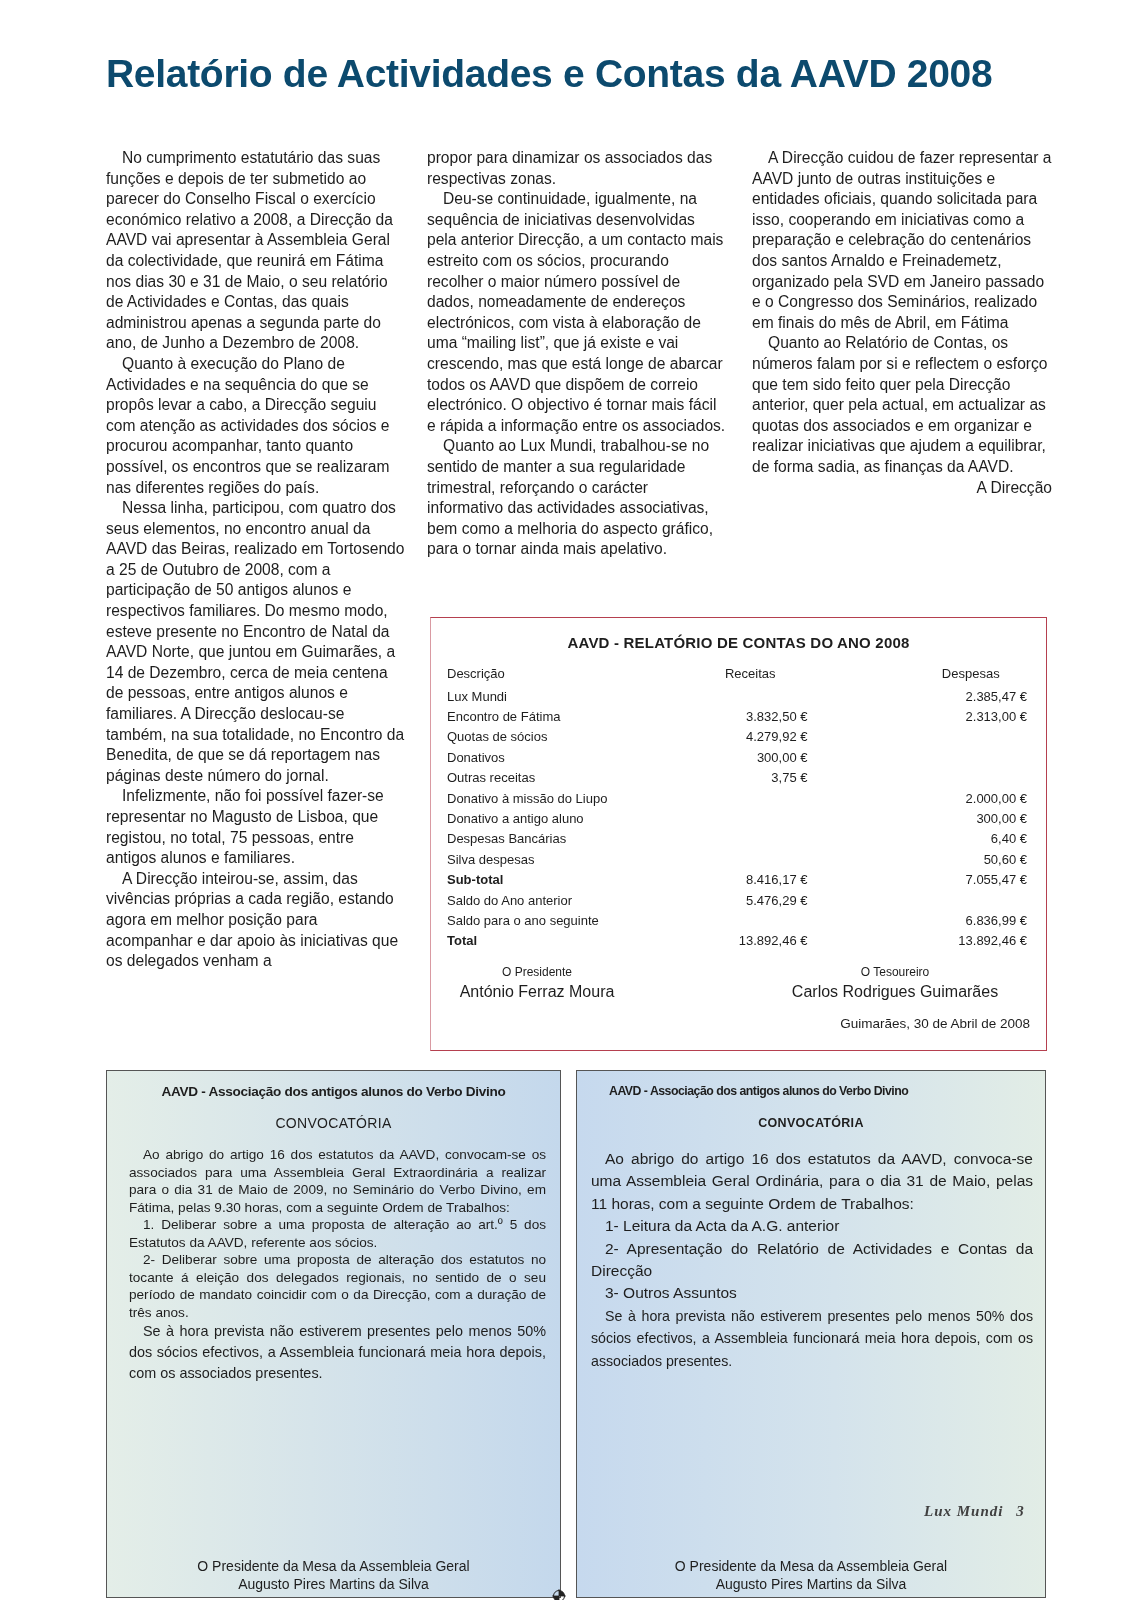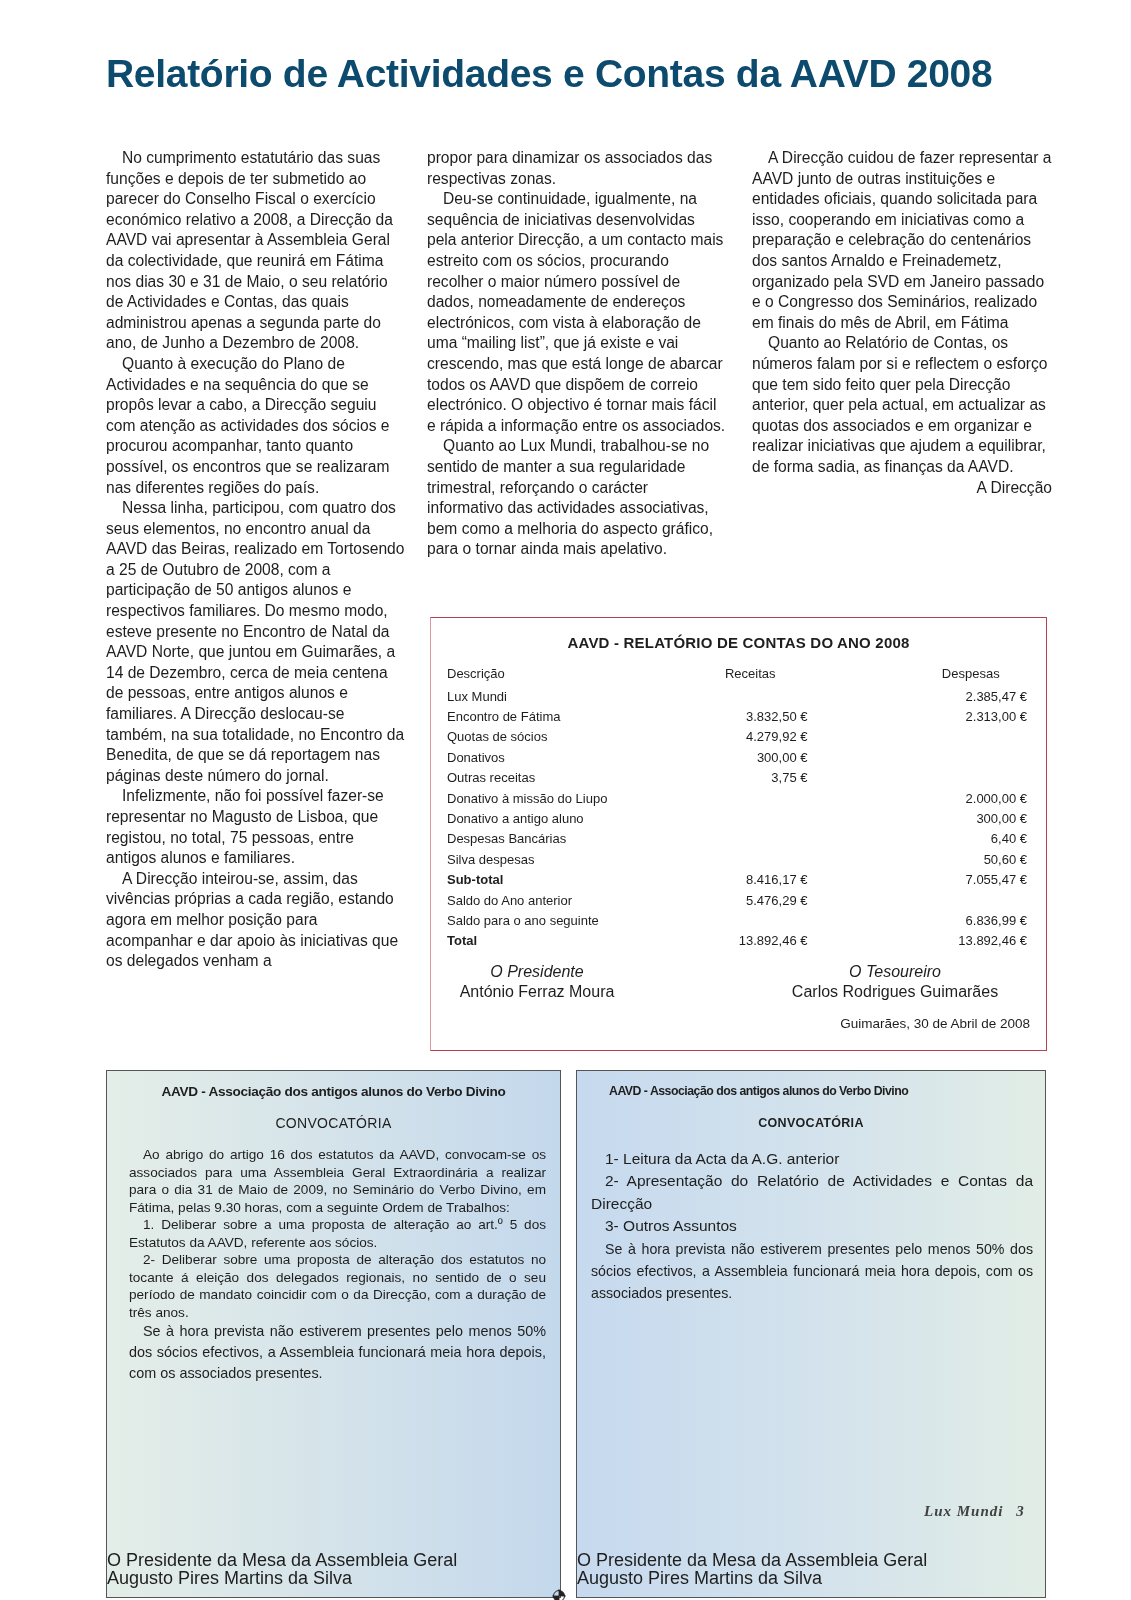--- a/index.html
+++ b/index.html
@@ -26,42 +26,42 @@
     .acc-table th { height: 26px; vertical-align: middle; }
     .acc-table .desc { width: 224px; text-align: left; }
     .acc-table .rec { width: 121px; text-align: right; }
     .acc-table .gap { width: 118px; }
     .acc-table .desp { width: 117px; text-align: right; }
     .acc-table th.rec { text-align: center; padding-left: 28px; }
     .acc-table th.desp { text-align: center; }
     .acc-table tr.bold td.desc { font-weight: bold; }
     .sigs { position: absolute; left: 16px; top: 345px; width: 580px; font-size: 15px; }
     .sig { position: absolute; text-align: center; }
-    .sig .role { font-style: italic; font-size: 16px; line-height: 18px; }
+    .sig .role { font-size: 12px; line-height: 18px; }
     .sig .name { font-size: 16px; line-height: 22px; }
     .sig.left { left: 0; width: 180px; }
     .sig.right { left: 328px; width: 240px; }
     .accounts .place { position: absolute; right: 16px; top: 398px; font-size: 13.5px; }
 
     .conv { position: absolute; top: 1070px; height: 528px; box-sizing: border-box;
             border: 1.5px solid #555; font-size: 13.6px; line-height: 17.5px; }
     .conv.left { left: 106px; width: 455px;
                  background: linear-gradient(90deg, #e4eee8 0%, #d6e4ea 45%, #c4d8ec 100%); }
     .conv.right { left: 576px; width: 470px;
                   background: linear-gradient(90deg, #c6d9ee 0%, #d4e3ec 55%, #e2ede6 100%); }
     .conv .head { font-weight: bold; text-align: center; margin-top: 12px; letter-spacing: -0.3px; }
     .conv.right .head { text-align: left; padding-left: 32px; font-size: 12.3px; letter-spacing: -0.5px; }
     .conv .sub { text-align: center; margin-top: 14px; font-size: 14px; letter-spacing: 0.3px; }
     .conv.right .sub { font-weight: bold; font-size: 12.5px; }
     .conv .body { padding: 0 14px 0 22px; margin-top: 14px; text-align: justify; }
     .conv .body p { margin: 0; text-indent: 14px; }
     .conv.right .body { font-size: 15.5px; line-height: 22.4px; padding: 0 12px 0 14px; margin-top: 16px; }
     .conv.right .body p.small { font-size: 14.2px; }
-    .conv .footer { position: absolute; left: 0; right: 0; bottom: 10px; text-align: left;
-                    font-size: 18px; line-height: 18px; }
+    .conv .footer { position: absolute; left: 0; right: 0; bottom: 4px; text-align: center;
+                    font-size: 14px; line-height: 18px; }
 
     .page-foot { position: absolute; left: 888px; top: 1503px; font-family: Liberation Serif, serif;
                  font-style: italic; font-weight: bold; font-size: 15px; color: #404040; letter-spacing: 1px; margin-left: 36px; }
     .reg-mark { position: absolute; left: 552px; top: 1589px; width: 14px; height: 14px; }
   </style>
 </head>
 <body>
 
 <h1 class="title">Relatório de Actividades e Contas da AAVD 2008</h1>
 
@@ -202,20 +202,21 @@
   <div class="footer">
     <div>O Presidente da Mesa da Assembleia Geral</div>
     <div>Augusto Pires Martins da Silva</div>
   </div>
 </div>
 
 <div class="conv right">
   <div class="head">AAVD - Associação dos antigos alunos do Verbo Divino</div>
   <div class="sub">CONVOCATÓRIA</div>
   <div class="body">
+    <p>Ao abrigo do artigo 16 dos estatutos da AAVD, convoca-se uma Assembleia Geral Ordinária, para o dia 31 de Maio, pelas 11 horas, com a seguinte Ordem de Trabalhos:</p>
     <p>1- Leitura da Acta da A.G. anterior</p>
     <p>2- Apresentação do Relatório de Actividades e Contas da Direcção</p>
     <p>3- Outros Assuntos</p>
     <p class="small">Se à hora prevista não estiverem presentes pelo menos 50% dos sócios efectivos, a Assembleia funcionará meia hora depois, com os associados presentes.</p>
   </div>
   <div class="footer">
     <div>O Presidente da Mesa da Assembleia Geral</div>
     <div>Augusto Pires Martins da Silva</div>
   </div>
 </div>

